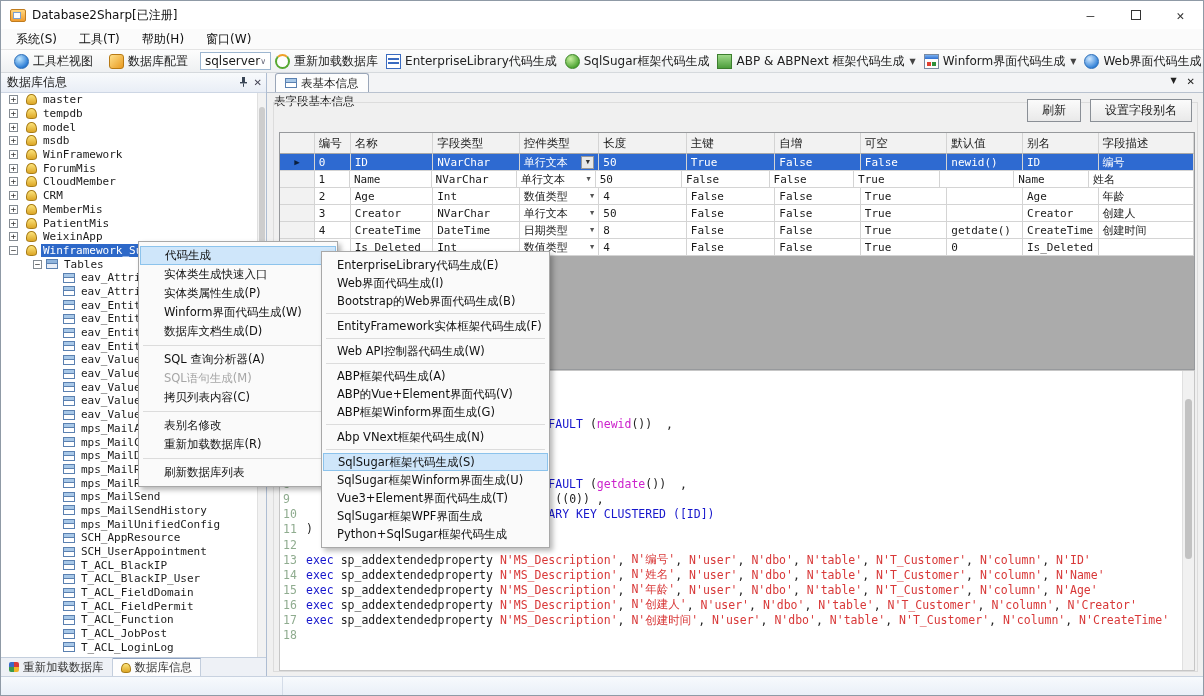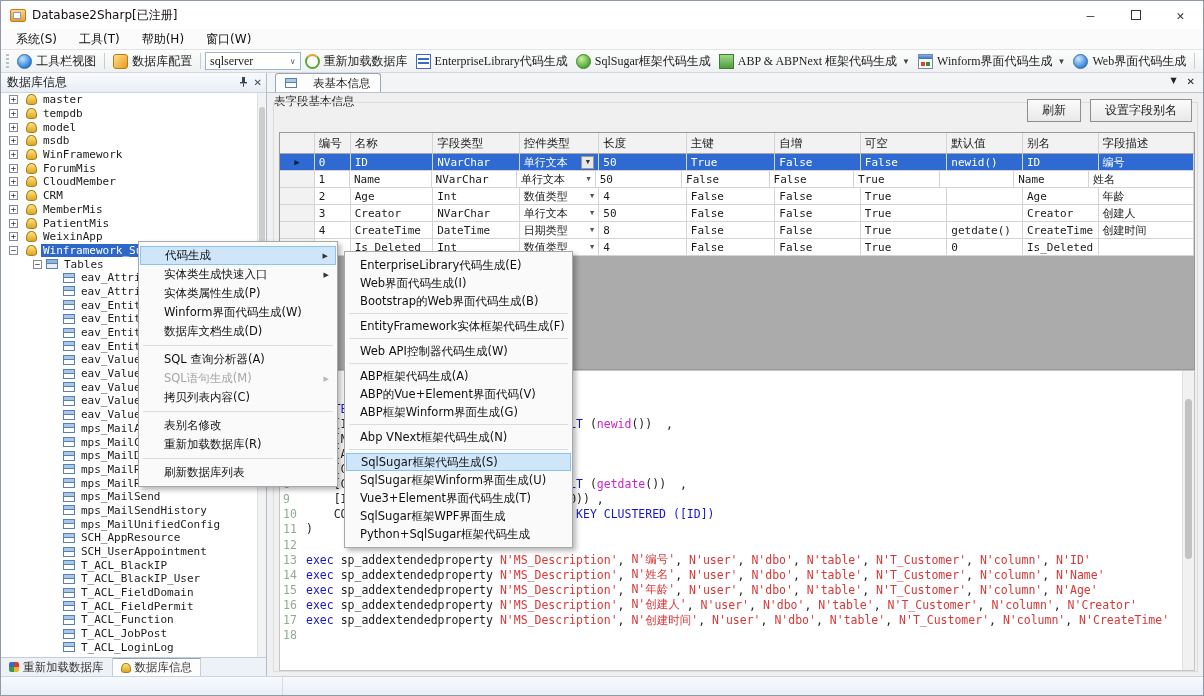--- a/index.html
+++ b/index.html
@@ -14,21 +14,21 @@
   .title-text { font-size:12px; color:#111; }
   .win-controls { margin-left:auto; display:flex; }
   .win-btn { width:45px; height:28px; display:flex; align-items:center; justify-content:center; color:#333; font-size:13px; font-family:"DejaVu Sans Mono",monospace; }
   .win-btn .sq { width:10px; height:10px; border:1px solid #333; display:inline-block; }
 
   
   .menubar { height:21px; display:flex; align-items:center; background:#fbfbfb; border-bottom:1px solid #e4e4e4; padding-left:4px; }
   .menu-item { padding:2px 11px; font-size:12px; color:#111; }
 
   
-  .toolbar { height:23px; display:flex; align-items:center; background:linear-gradient(#fdfdfd,#eef0f2); border-bottom:1px solid #d5d9dd; padding:0 4px; white-space:nowrap;font-family:Liberation Serif, serif; }
+  .toolbar { height:23px; display:flex; align-items:center; background:linear-gradient(#fdfdfd,#eef0f2); border-bottom:1px solid #d5d9dd; padding:0 4px; white-space:nowrap; }
   .tb-grip { width:4px; height:15px; margin:0 4px 0 1px; background:repeating-linear-gradient(#b9bfc6 0 2px, transparent 2px 4px); }
   .tb-sep { width:1px; height:16px; background:#c9ced4; margin:0 4px; }
   .tb-item { display:flex; align-items:center; gap:4px; padding:2px 4px; border-radius:2px; font-size:12px; color:#222; }
   .tb-caret { font-size:8px; color:#444; margin-left:1px; }
   .i16 { width:15px; height:15px; display:inline-block; position:relative; flex:none; }
   .ic-globe { border-radius:50%; background:radial-gradient(circle at 35% 30%, #bfe6ff, #2f7fd6 70%, #1a5aa8); border:1px solid #2a6db8; }
   .ic-config { background:linear-gradient(135deg,#ffe08a,#e89a20); border:1px solid #b87a14; border-radius:3px; }
   .ic-refresh { border-radius:50%; border:2px solid #56a832; border-top-color:#f0a028; background:#fdfdfd; }
   .ic-el { background:#fff; border:1px solid #3a6bc0; }
   .ic-el:before { content:""; position:absolute; left:1px; right:1px; top:3px; height:2px; background:#3a6bc0; box-shadow:0 4px 0 #3a6bc0; }
@@ -62,21 +62,21 @@
   .panel-tabs { height:19px; display:flex; align-items:stretch; background:#eef1f6; border-top:1px solid #c3cedd; font-size:11.5px; }
   .ptab { display:flex; align-items:center; gap:4px; padding:0 8px; border-right:1px solid #c3cedd; color:#333; }
   .ptab.active { background:#fdfdfd; border-top:1px solid #8fa4c4; font-weight:normal; }
   .pin-ic { display:inline-block; }
   .pinwheel { width:10px; height:10px; flex:none; border-radius:2px; background:conic-gradient(#d83a3a 0 25%, #f0b42a 0 50%, #3a9a4a 0 75%, #3a6ac8 0); }
   .db-sm { width:10px; height:10px; flex:none; background:linear-gradient(#fce37a,#dca626); border:1px solid #a87c16; border-radius:45% 45% 40% 40% / 60% 60% 30% 30%; }
 
   
   .right-panel { flex:1; display:flex; flex-direction:column; background:#f0f0f0; min-width:0; }
   .doc-tabstrip { height:20px; background:#f3f4f6; border-bottom:1px solid #b9c2cf; display:flex; align-items:flex-end; padding-left:8px; position:relative; }
-  .doc-tab { height:19px; display:flex; align-items:center; gap:16px; background:#fdfdfd; border:1px solid #9aa6b8; border-bottom:none; border-radius:3px 3px 0 0; padding:0 9px; font-size:11.5px; }
+  .doc-tab { height:19px; display:flex; align-items:center; gap:4px; background:#fdfdfd; border:1px solid #9aa6b8; border-bottom:none; border-radius:3px 3px 0 0; padding:0 9px; font-size:11.5px; }
   .strip-icons { position:absolute; right:8px; top:3px; display:flex; gap:10px; color:#222; font-size:10px; }
   .content { position:relative; flex:1; background:#f0f0f0; }
   .group-label { position:absolute; left:7px; top:1px; font-size:11.5px; color:#222; }
   .group-border { position:absolute; left:6px; right:5px; top:9px; bottom:4px; border:1px solid #dcdcdc; }
   .btn-row { position:absolute; right:11px; top:6px; display:flex; gap:9px; }
   .btn { height:23px; padding:0 14px; background:linear-gradient(#fbfbfb,#e9e9e9); border:1px solid #8a8f96; font-size:12px; display:flex; align-items:center; }
 
   
   .grid-wrap { position:absolute; left:12px; right:8px; top:39px; height:238px; background:#ababab; border:1px solid #97999c; overflow:hidden; }
   .g-row { display:flex; height:17px; }
@@ -97,21 +97,21 @@
   .sql-scroll { position:absolute; right:0; top:0; bottom:0; width:12px; background:#f1f1f1; border-left:1px solid #e0e0e0; }
   .sql-scroll .thumb { position:absolute; left:2px; right:2px; top:28px; height:160px; background:#c2c2c2; border-radius:4px; }
 
   
   .statusbar { height:21px; background:linear-gradient(#f7fafd,#e8eef7); border-top:1px solid #c8d2e0; display:flex; }
   .statusbar .sep { width:1px; background:#d4dce8; margin-left:281px; }
 
   
   .menu { position:absolute; background:#fafafa; border:1px solid #a8a8a8; box-shadow:3px 3px 5px rgba(0,0,0,.28); z-index:50; padding:4px 1px; }
   .menu1 { left:137px; top:240px; width:200px; }
-  .menu2 { left:343px; top:250px; width:229px; z-index:51; }
+  .menu2 { left:320px; top:250px; width:229px; z-index:51; }
   .m-item { height:19px; display:flex; align-items:center; padding:0 8px 0 24px; font-size:11.5px; color:#111; position:relative; white-space:nowrap; }
   .menu2 .m-item { height:18px; padding-left:14px; }
   .m-item.hl { background:#cfe6fa; border:1px solid #8cc3ec; }
   .m-item.dis { color:#a6a6a6; }
   .m-arrow { position:absolute; right:7px; font-size:7px; color:#333; }
   .m-item.dis .m-arrow { color:#b5b5b5; }
   .m-sep { height:1px; background:#dcdcdc; margin:4px 3px; }
   .menu2 .m-sep { margin:3px 3px; }
 </style>
 </head>

